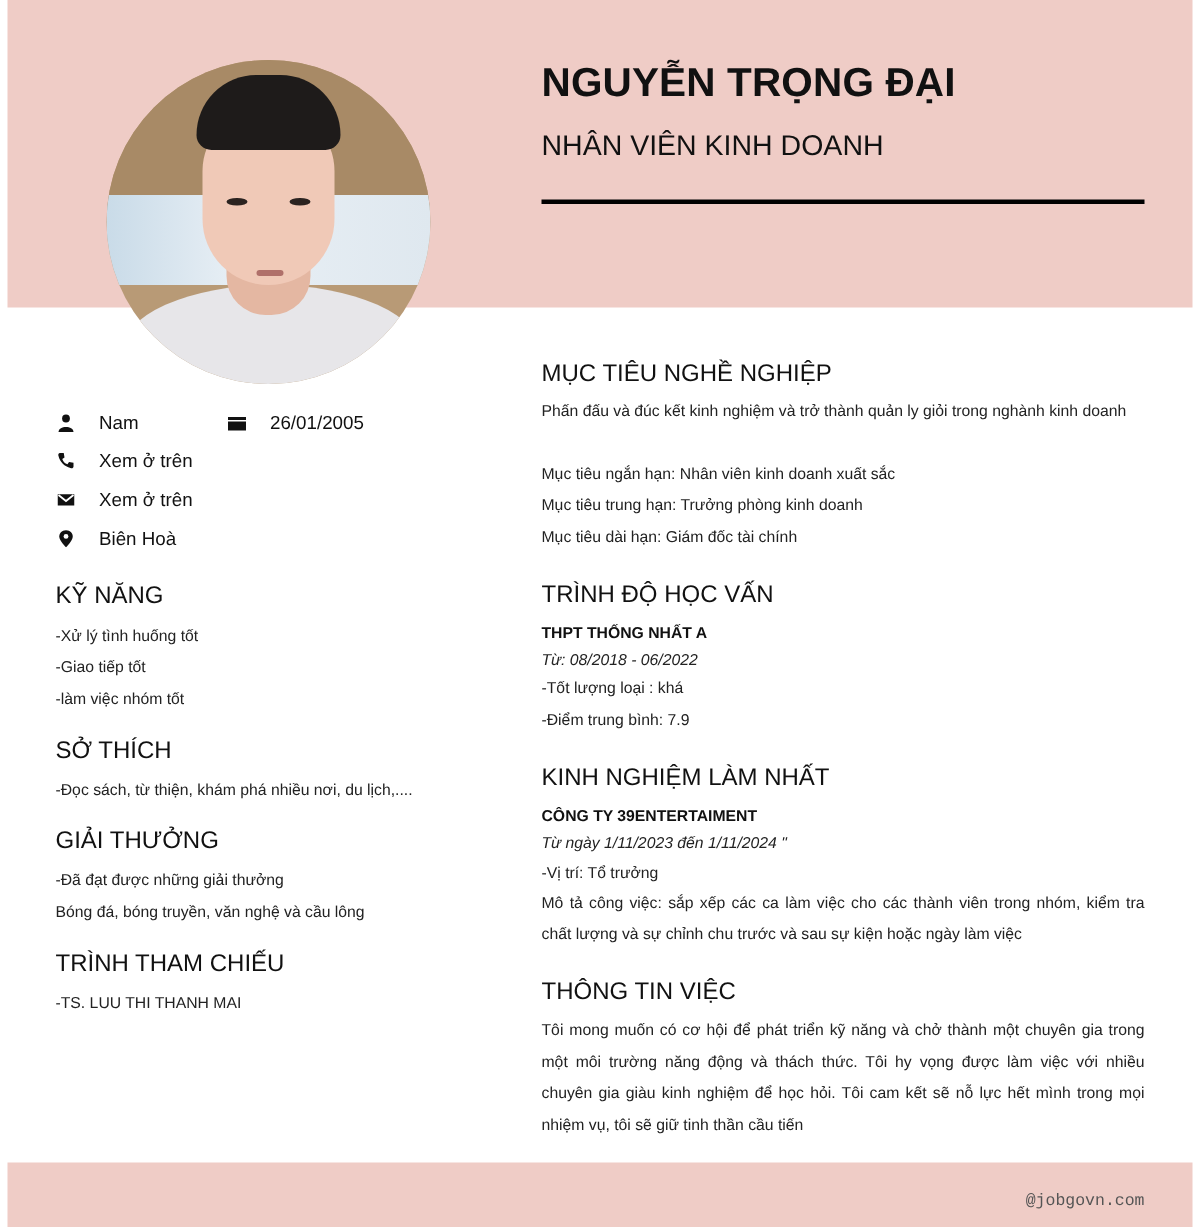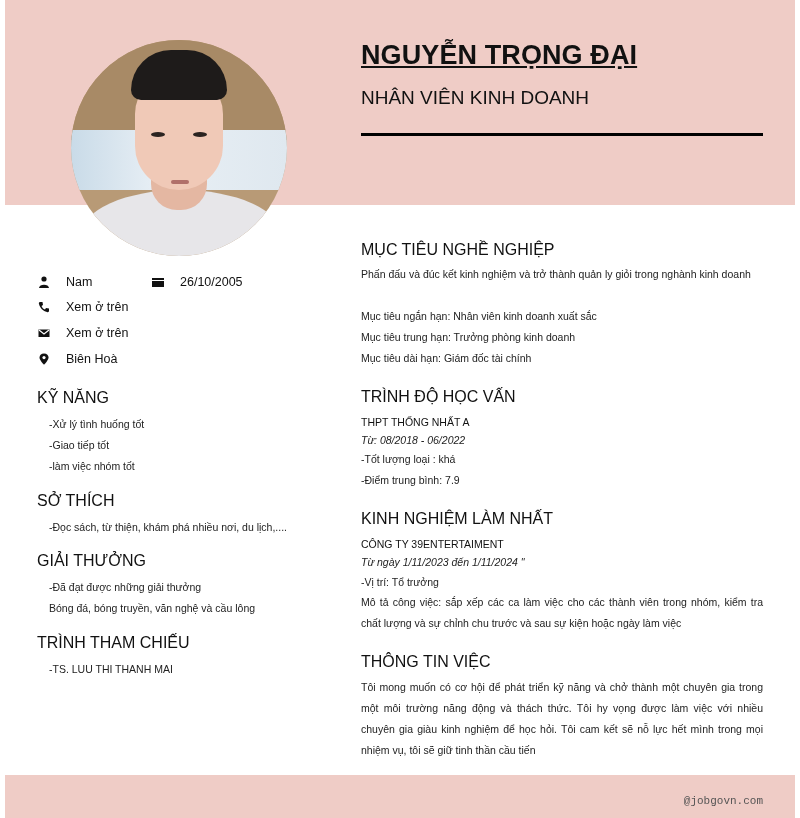--- a/index.html
+++ b/index.html
@@ -11,35 +11,35 @@
   .avatar { position: absolute; left: 71px; top: 40px; width: 216px; height: 216px; border-radius: 50%; overflow: hidden; background: #b89a76; }
   .avatar .sky { position: absolute; left: 0; top: 90px; width: 100%; height: 60px; background: linear-gradient(90deg,#c9dbe8,#e8eff5 40%,#dfe8ef); }
   .avatar .ceil { position: absolute; left: 0; top: 0; width: 100%; height: 100px; background: #a88a66; }
   .avatar .shirt { position: absolute; left: 10px; top: 150px; width: 200px; height: 90px; border-radius: 50% 50% 0 0; background: #e7e6e9; }
   .avatar .neck { position: absolute; left: 80px; top: 130px; width: 56px; height: 40px; background: #e4b7a2; border-radius: 0 0 26px 26px; }
   .avatar .face { position: absolute; left: 64px; top: 32px; width: 88px; height: 118px; background: #f0c9b7; border-radius: 42px 42px 44px 44px; }
   .avatar .hair { position: absolute; left: 60px; top: 10px; width: 96px; height: 50px; background: #1e1b1a; border-radius: 40px 40px 10px 10px; }
   .avatar .eye { position: absolute; top: 92px; width: 14px; height: 5px; background: #2b2320; border-radius: 50%; }
   .avatar .mouth { position: absolute; left: 100px; top: 140px; width: 18px; height: 4px; background: #b0706a; border-radius: 3px; }
 
-  .name { position: absolute; left: 361px; top: 40px; font-size: 27px; font-weight: 700; letter-spacing: 0.1px; text-decoration: underline; }
+  .name { position: absolute; left: 361px; top: 40px; font-size: 27px; font-weight: 700; letter-spacing: 0.1px; }
   .title { position: absolute; left: 361px; top: 87px; font-size: 19px; font-weight: 500; }
   .rule { position: absolute; left: 361px; top: 133px; width: 402px; height: 3px; background: #000; }
 
   .info { position: absolute; left: 37px; font-size: 12.5px; display: flex; align-items: center; }
   .info .ico { width: 13px; height: 13px; margin-right: 16px; display: inline-flex; align-items: center; justify-content: center; }
   .info .ico svg { width: 12px; height: 12px; }
 
   .h-left { position: absolute; left: 37px; font-size: 16px; font-weight: 400; }
   .h-right { position: absolute; left: 361px; font-size: 16px; font-weight: 400; }
   .t { position: absolute; font-size: 10.5px; color: #222; white-space: nowrap; }
-  .t.left { left: 37px; margin-left: 12px; }
+  .t.left { left: 37px; }
   .t.right { left: 361px; }
   .para { position: absolute; left: 361px; width: 402px; font-size: 10.5px; line-height: 21px; text-align: justify; color: #222; }
-  .sub { position: absolute; left: 361px; font-size: 10.5px; font-weight: 400; }
+  .sub { position: absolute; left: 361px; font-size: 10.5px; font-weight: 700; }
   .it { font-style: italic; }
 </style>
 </head>
 <body>
 
 <div class="header-bg"></div>
 
 <div class="avatar">
   <div class="ceil"></div>
   <div class="sky"></div>
@@ -65,21 +65,21 @@
   </span>
   <span>Nam</span>
 </div>
 <div class="info" style="top:275px; left:151px">
   <span class="ico">
     <svg viewBox="0 0 12 12">
         <rect x="0" y="2" width="12" height="9" fill="#111"></rect>
         <rect x="0" y="4" width="12" height="1" fill="#fff"></rect>
       </svg>
   </span>
-  <span>26/10/2005</span>
+  <span>26/01/2005</span>
 </div>
 <div class="info" style="top:300px">
   <span class="ico">
     <svg viewBox="0 0 12 12">
         <path d="M2 1 L4.5 1 L5 4 L3.5 5 C4.3 7 5.2 8 7 8.5 L8 7 L11 7.5 L11 10 C11 11 10 11.5 9 11 C5 10 2 7 1 3 C0.6 2 1 1 2 1 Z" fill="#111"></path>
       </svg>
   </span>
   <span>Xem ở trên</span>
 </div>
 <div class="info" style="top:326px">

